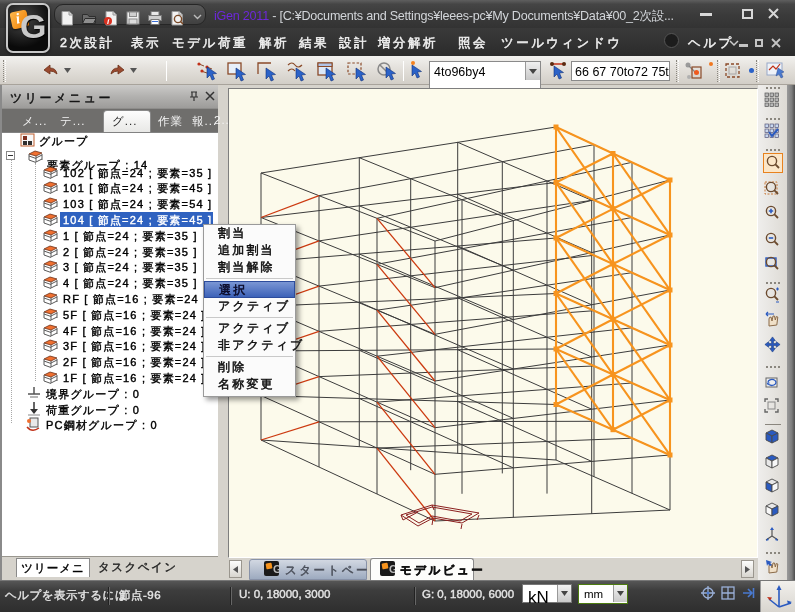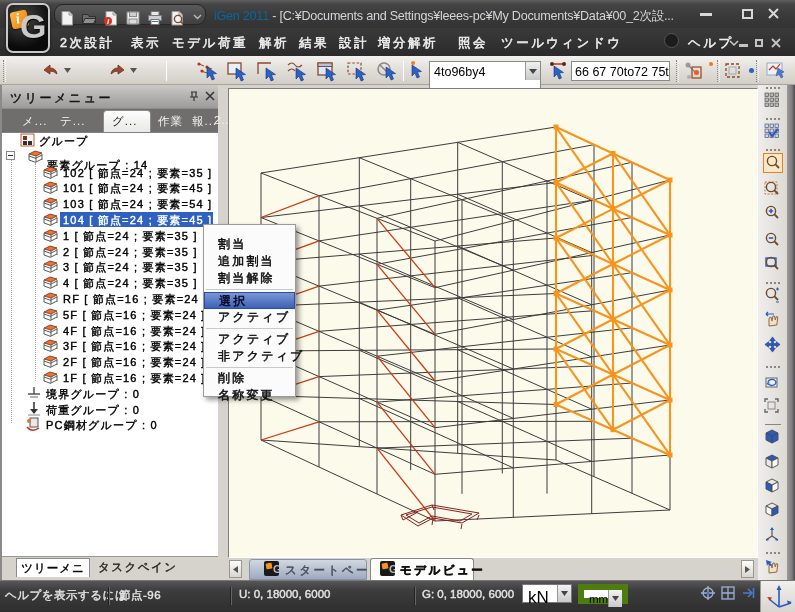--- a/index.html
+++ b/index.html
@@ -20,21 +20,21 @@
 #tree{left:2px;top:132px;width:216px;height:424px;background:#fff;border-top:1px solid #828282}
 .trow{font-size:11px;color:#000;white-space:nowrap;letter-spacing:1.2px;-webkit-text-stroke:.4px currentColor}
 #lbottom{left:2px;top:556px;width:216px;height:24px;background:#d6d3cc;border-top:1px solid #9a978f}
 #view{left:228px;top:88px;width:530px;height:470px;background:#fcfaeb;border:1px solid #7e7e7e;border-right-color:#fff;border-bottom-color:#fff}
 #vtabs{left:228px;top:558px;width:530px;height:22px;background:#d6d3cc}
 #rtb{left:758px;top:85px;width:29px;height:495px;background:linear-gradient(90deg,#efeeec,#dddad4)}
 #redge{left:787px;top:85px;width:8px;height:527px;background:linear-gradient(90deg,#9a9a9a,#7d7d7d 60%,#4c4c4c)}
 #status{left:0;top:580px;width:795px;height:32px;background:linear-gradient(180deg,#565656 0,#3d3d3d 30%,#2e2e2e 100%);border-top:1px solid #777}
 .st{font-size:11.5px;color:#e4e4e4;top:588px;white-space:nowrap;letter-spacing:.5px;-webkit-text-stroke:.4px currentColor}
 .ssep{width:2px;height:18px;top:587px;border-left:1px solid #222;border-right:1px solid #666}
-#ctx{left:203px;top:224px;width:93px;height:173px;background:#fbfbfb;border:1px solid #9a9a9a;box-shadow:3px 3px 5px rgba(0,0,0,.4);z-index:50;padding-top:11px}
+#ctx{left:203px;top:224px;width:93px;height:173px;background:#fbfbfb;border:1px solid #9a9a9a;box-shadow:3px 3px 5px rgba(0,0,0,.4);z-index:50;padding-top:0}
 .ci{height:17px;line-height:17px;font-size:12px;color:#101010;padding-left:14px;letter-spacing:2.2px;white-space:nowrap;-webkit-text-stroke:.5px currentColor}
 .csep{height:1px;background:#c9c9c9;margin:2px 2px}
 .chl{background:linear-gradient(180deg,#7a96d4,#3c62b8);border:1px solid #2c4c9c;color:#0a0a28}
 .tab2{font-size:11.5px;letter-spacing:1.5px;-webkit-text-stroke:.4px currentColor}
 </style></head><body>
 <div class="abs" id="titlebar"></div>
 <div class="abs" id="menubar"></div>
 <div class="abs" id="appbtn">
     <div class="abs" style="left:3px;top:6px;width:17px;height:17px;background:linear-gradient(135deg,#ffb84d,#ef7d00);transform:rotate(-12deg);border-radius:3px;box-shadow:0 1px 2px rgba(0,0,0,.7)">
       <span style="position:absolute;left:5px;top:-1px;color:#fff;font-size:15px;font-style:italic;font-weight:bold;font-family:'Liberation Serif',serif">i</span>
@@ -70,21 +70,21 @@
     <svg class="abs" style="left:114px;top:5px" width="16" height="16">
       <path d="M3 1.5h7l3.5 3.5v10H3z" fill="#f2f2f2" stroke="#9a9a9a"></path>
       <path d="M10 1.5v3.5h3.5" fill="#d9d9d9" stroke="#9a9a9a"></path>
       <circle cx="9" cy="9" r="3.6" fill="none" stroke="#7a4a28" stroke-width="1.4"></circle>
       <line x1="11.5" y1="11.5" x2="14" y2="14" stroke="#7a4a28" stroke-width="1.6"></line>
     </svg>
     <svg class="abs" style="left:138px;top:9px" width="9" height="7">
       <path d="M1 1 l3.5 3.5 L8 1" stroke="#bbb" stroke-width="1.4" fill="none"></path>
     </svg>
   </div>
-<div class="abs ttl" style="left:214px;font-size:12.6px;letter-spacing:-0.25px"><span style="color:#0369a1">iGen 2011</span><span style="color:#d2d5d9"> - [C:¥Documents and Settings¥leees-pc¥My Documents¥Data¥00_2次設...</span></div>
+<div class="abs ttl" style="left:214px;font-size:12.6px;letter-spacing:-0.25px"><span style="color:#6d28d9">iGen 2011</span><span style="color:#d2d5d9"> - [C:¥Documents and Settings¥leees-pc¥My Documents¥Data¥00_2次設...</span></div>
 <div class="abs winbtn" style="left:700px;top:13px;width:12px;height:3px;background:#d8d8d8"></div>
 <div class="abs winbtn" style="left:742px;top:9px;width:11px;height:10px;border:2px solid #d8d8d8"></div>
 <svg class="abs" style="left:768px;top:8px" width="12" height="12">
     <path d="M1 1 L10 10 M10 1 L1 10" stroke="#d8d8d8" stroke-width="2"></path>
   </svg>
 <div class="abs mi jp" style="left:60px">2次設計</div>
 <div class="abs mi jp" style="left:131px">表示</div>
 <div class="abs mi jp" style="left:172px">モデル</div>
 <div class="abs mi jp" style="left:218px">荷重</div>
 <div class="abs mi jp" style="left:259px">解析</div>
@@ -607,32 +607,32 @@
       <path d="M9 17 l-3-4 h6z" fill="#c03018"></path>
       <ellipse cx="9" cy="13" rx="7" ry="2.5" fill="none" stroke="#888"></ellipse>
     </svg>
   </div>
 <div class="abs" id="redge"></div>
 <div class="abs" id="status"></div>
 <span class="abs st" style="left:5px">ヘルプを表示するには</span>
 <div class="abs ssep" style="left:108px"></div>
 <span class="abs st" style="left:119px">節点-96</span>
 <div class="abs ssep" style="left:230px"></div>
-<span class="abs st" style="left:239px;letter-spacing:0">U: 0, 18000, 6000</span>
+<span class="abs st" style="left:239px;letter-spacing:0">U: 0, 18000, 3000</span>
 <div class="abs ssep" style="left:414px"></div>
 <span class="abs st" style="left:422px;letter-spacing:0">G: 0, 18000, 6000</span>
 <div class="abs" style="left:522px;top:584px;width:50px;height:19px;background:#fff;border:1px solid #777">
     <span style="position:absolute;left:5px;top:3px;font-size:17px">kN</span>
     <span style="position:absolute;right:0;top:0;width:14px;height:17px;background:linear-gradient(180deg,#f2f2f2,#cacaca);border-left:1px solid #999;">
       <svg style="position:absolute;left:3px;top:6px" width="8" height="6">
         <path d="M0 0 h7 l-3.5 5z" fill="#444"></path>
       </svg>
     </span>
   </div>
-<div class="abs" style="left:578px;top:584px;width:50px;height:20px;background:#fff;border:6px solid #4d7c0f">
+<div class="abs" style="left:578px;top:584px;width:50px;height:20px;background:#fff;border:1px solid #4d7c0f">
     <span style="position:absolute;left:5px;top:3px;font-size:11.5px">mm</span>
     <span style="position:absolute;right:0;top:0;width:14px;height:17px;background:linear-gradient(180deg,#f2f2f2,#cacaca);border-left:1px solid #999;">
       <svg style="position:absolute;left:3px;top:6px" width="8" height="6">
         <path d="M0 0 h7 l-3.5 5z" fill="#444"></path>
       </svg>
     </span>
   </div>
 <svg class="abs" style="left:700px;top:585px" width="17" height="17">
     <circle cx="8" cy="8" r="5" fill="none" stroke="#9ab0d8" stroke-width="1.3"></circle>
     <path d="M8 1v14M1 8h14" stroke="#9ab0d8" stroke-width="1.3"></path>

